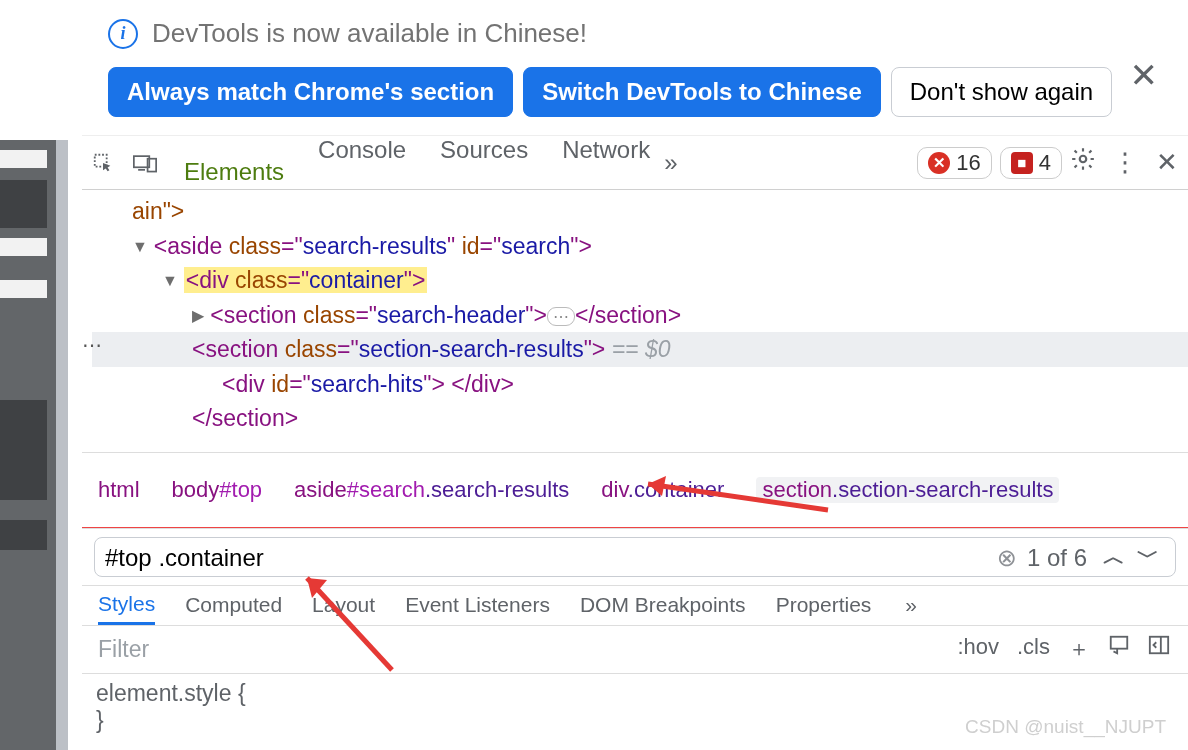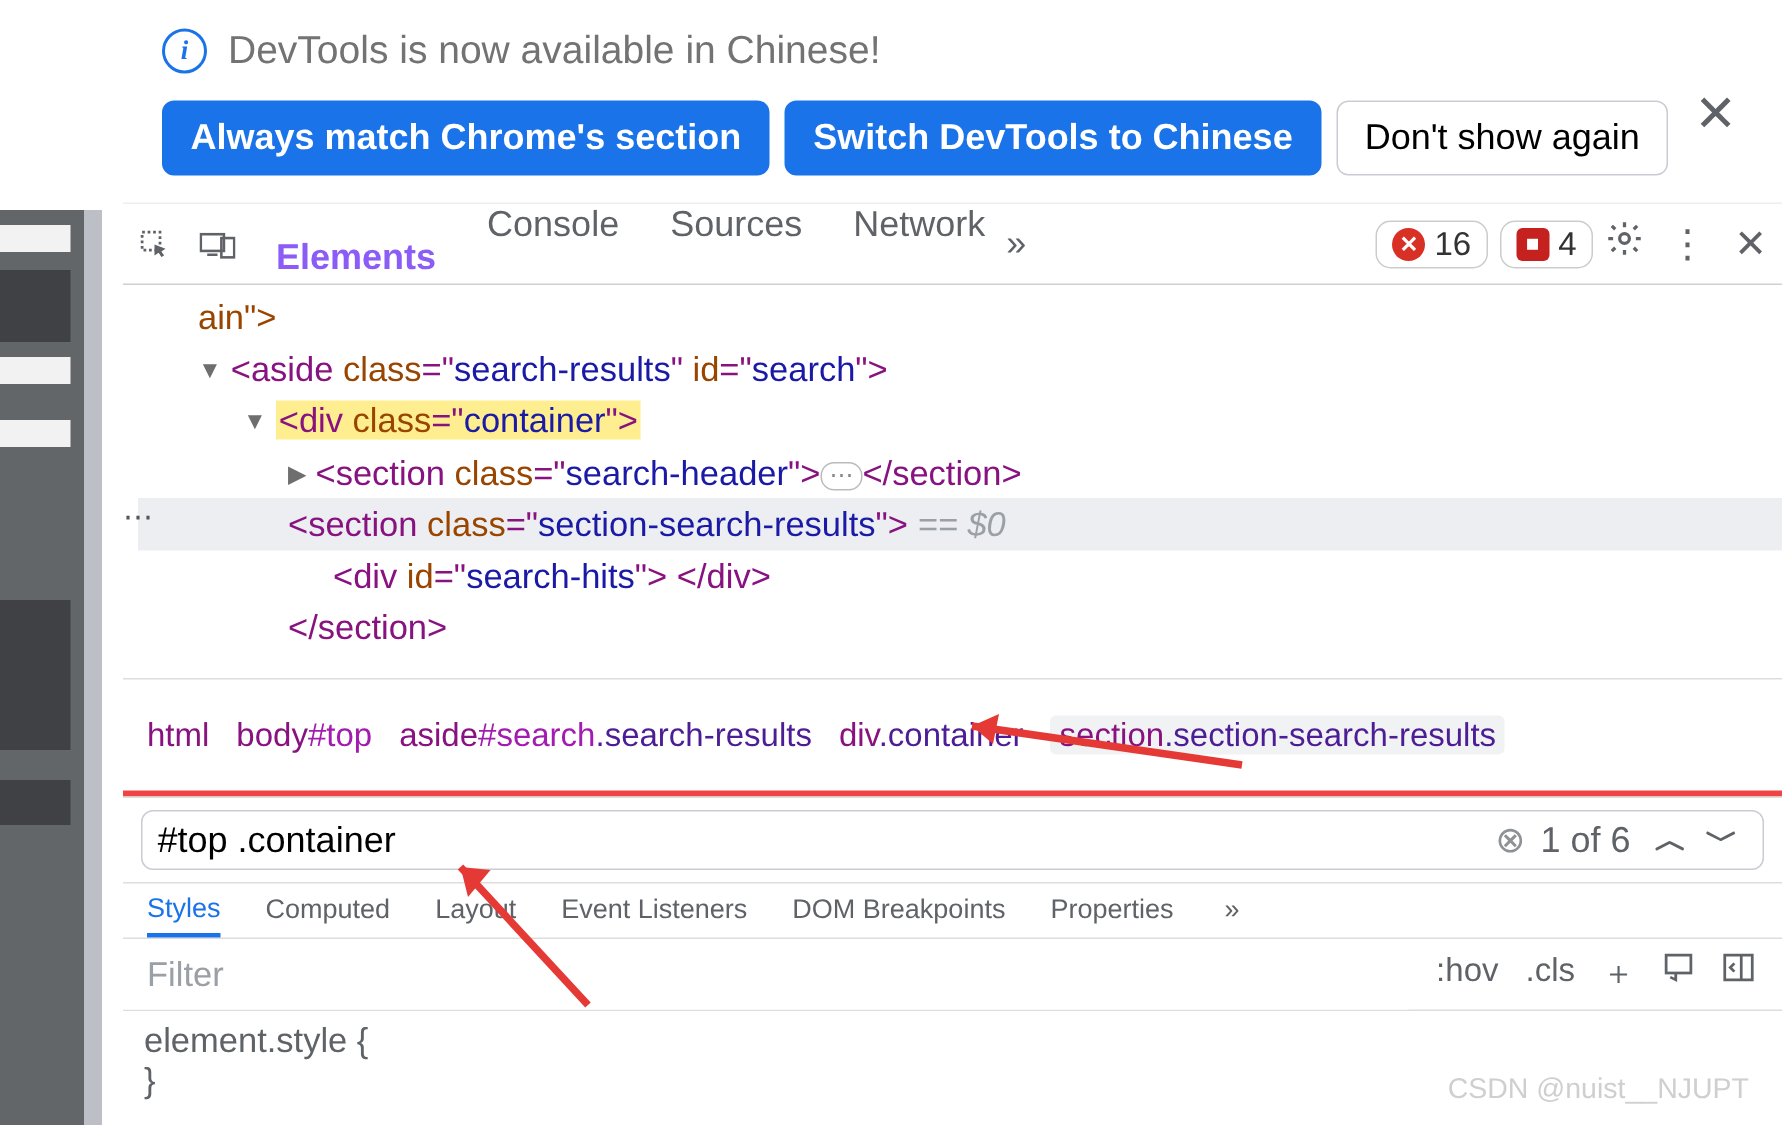--- a/index.html
+++ b/index.html
@@ -25,21 +25,21 @@
   .notice .row2 { display:flex; gap:10px; }
   .btn { font-size:24px; padding:10px 18px; border-radius:8px; border:1px solid #c9cdd3; background:#fff; cursor:pointer; white-space:nowrap; }
   .btn.primary { background:#1a73e8; color:#fff; border-color:#1a73e8; font-weight:600; }
   .close-big { position:absolute; right:30px; top:55px; font-size:34px; color:#5f6368; cursor:pointer; }
 
   
   .tabbar { display:flex; align-items:center; height:54px; border-bottom:1px solid #d0d0d0; background:#fff; }
   .tool-icon { width:42px; display:flex; align-items:center; justify-content:center; color:#555; font-size:20px; cursor:pointer; }
   .tabs { display:flex; gap:34px; margin-left:18px; }
   .tab { color:#5f6368; font-size:24px; cursor:pointer; padding:4px 0; }
-  .tab.active { color:#8b5cf6; border-bottom:3px solid #1a73e8; font-weight:700;margin-top:22px; }
+  .tab.active { color:#4d7c0f; border-bottom:3px solid #1a73e8; font-weight:400;margin-top:22px; }
   .warn-group { margin-left:auto; display:flex; gap:8px; align-items:center; }
   .pill { display:flex; align-items:center; gap:6px; border:1px solid #ccc; border-radius:10px; padding:2px 10px; font-size:22px; cursor:pointer; }
   .pill .dot { width:22px; height:22px; border-radius:50%; background:#d93025; color:#fff; font-size:15px; font-weight:700; display:flex; align-items:center; justify-content:center; }
   .pill .dot.sq { border-radius:4px; background:#c5221f; }
   .gear,.dotsv,.closex { width:42px; text-align:center; color:#5f6368; font-size:26px; cursor:pointer; }
   .chevronsx { color:#5f6368; font-size:24px; cursor:pointer; padding:0 14px;}
 
   
   .domtree { font-family: Menlo, Consolas, monospace; font-size:23px; line-height:1.5; padding:4px 0 16px 10px; position:relative; background:#fff; }
   .domtree .line { white-space:pre; }
@@ -53,38 +53,38 @@
   .t-op { color:#881280; }
   .hl { background:#ffee8f; padding:0 2px;}
   .tri::before { content:"▼"; color:#6e6e6e; margin-right:6px; font-size:16px; display:inline-block; transform:translateY(-2px); }
   .tri.closed::before { content:"▶"; }
   .rowsel { background:#eceef1; position:relative; }
   .rowsel::before { content:"⋯"; position:absolute; left:-10px; top:0; font-size:20px; color:#555;}
   .sel0 { color:#9aa0a6; font-style:italic; }
   .dots-badge { display:inline-block; border:1px solid #bbb; border-radius:9px; color:#888; font-size:16px; padding:0 5px; line-height:17px; vertical-align:1px;}
 
   
-  .crumbs { display:flex; gap:18px; padding:24px 16px; border-top:1px solid #ddd; border-bottom:4px solid #ef4444; font-size:22px; background:#fff; overflow:hidden; }
+  .crumbs { display:flex; gap:32px; padding:24px 16px; border-top:1px solid #ddd; border-bottom:1px solid #ef4444; font-size:22px; background:#fff; overflow:hidden; }
   .crumb { cursor:pointer; white-space:nowrap; }
   .crumb .tagn { color:#881280; }
   .crumb .idn  { color:#a21caf; }
   .crumb .cls  { color:#4c1d95; }
   .crumb.sel { background:#f1f2f4; border-radius:4px; padding:0 6px;}
 
   
   .searchrow { display:flex; align-items:center; border-top:1px solid #ddd; border-bottom:1px solid #ddd; }
   .searchbox { flex:1; display:flex; align-items:flex-end; border:1px solid #c9cdd3; border-radius:8px; margin:8px 12px; padding:4px 10px; font-size:24px; }
   .searchbox input { flex:1; border:none; outline:none; font-size:24px; font-family:inherit; }
   .circle-x { color:#8e9196; font-size:24px; cursor:pointer; }
   .count { color:#5f6368; padding:0 10px; }
   .chev { color:#5f6368; font-size:22px; padding:0 6px; cursor:pointer; font-weight:700;}
   .cancel { color:#1a73e8; font-size:24px; border:1px solid #c9cdd3; border-radius:8px; padding:8px 24px; margin:8px 14px 8px 4px; cursor:pointer;}
 
   
-  .subtabs { display:flex; align-items:center; gap:30px; padding:6px 16px 0 16px; border-bottom:1px solid #ddd; font-size:18px; color:#5f6368; }
+  .subtabs { display:flex; align-items:center; gap:30px; padding:6px 16px 0 16px; border-bottom:1px solid #ddd; font-size:21px; color:#5f6368; }
   .subtab { cursor:pointer; padding-bottom:6px; }
   .subtab.active { color:#1a73e8; border-bottom:3px solid #1a73e8; }
   .subtabs .more { margin-left:4px; }
 
   
   .filterrow { display:flex; align-items:center; border-bottom:1px solid #ddd; }
   .filterrow input { flex:1; border:none; outline:none; font-size:23px; padding:10px 16px; color:#333;}
   .filterrow input::placeholder { color:#9aa0a6; }
   .rtools { display:flex; gap:18px; padding:0 18px; color:#5f6368; font-family:Menlo,monospace; font-size:22px;}
   .rtools span { cursor:pointer; }

